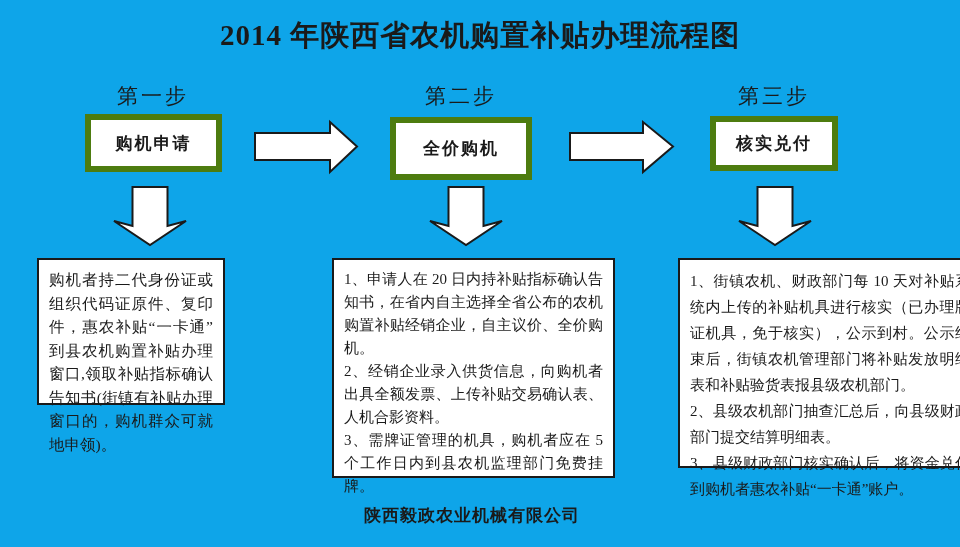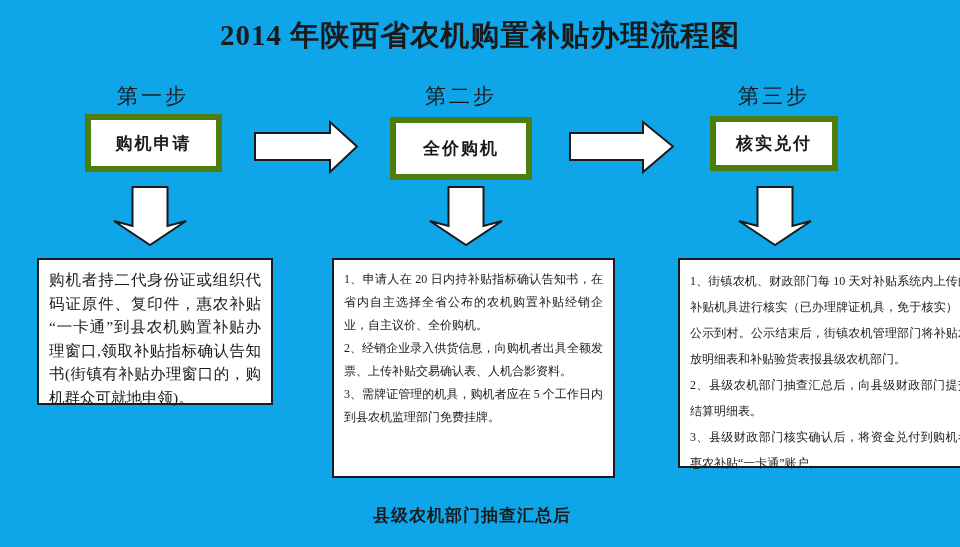--- a/index.html
+++ b/index.html
@@ -69,27 +69,27 @@
     stroke-width: 2;
     stroke-linejoin: miter;
   }
 
   .detail-box {
     position: absolute;
     border: 2px solid #1a1a1a;
     background: #ffffff;
     box-sizing: border-box;
     padding: 8px 10px 6px 10px;
-    font-size: 12px;
+    font-size: 15px;
     line-height: 23px;
     text-align: justify;
     white-space: pre-line;
     font-family: "Liberation Serif", "DejaVu Serif", serif;
   }
-  .detail-box.d1 { left: 37px;  top: 258px; width: 236px; height: 147px; font-size: 15.5px; line-height: 23.5px; }
+  .detail-box.d1 { left: 37px;  top: 258px; width: 188px; height: 147px; font-size: 15.5px; line-height: 23.5px; }
   .detail-box.d2 { left: 332px; top: 258px; width: 283px; height: 220px; }
   .detail-box.d3 { left: 678px; top: 258px; width: 304px; height: 210px; line-height: 26px; }
 
   .footer {
     position: absolute;
     left: 0;
     width: 944px;
     top: 504px;
     text-align: center;
     font-size: 17px;
@@ -133,15 +133,15 @@
   </svg>
 
   <div class="detail-box d1">购机者持二代身份证或组织代码证原件、复印件，惠农补贴“一卡通”到县农机购置补贴办理窗口,领取补贴指标确认告知书(街镇有补贴办理窗口的，购机群众可就地申领)。</div>
   <div class="detail-box d2">1、申请人在 20 日内持补贴指标确认告知书，在省内自主选择全省公布的农机购置补贴经销企业，自主议价、全价购机。
 2、经销企业录入供货信息，向购机者出具全额发票、上传补贴交易确认表、人机合影资料。
 3、需牌证管理的机具，购机者应在 5 个工作日内到县农机监理部门免费挂牌。</div>
   <div class="detail-box d3">1、街镇农机、财政部门每 10 天对补贴系统内上传的补贴机具进行核实（已办理牌证机具，免于核实），公示到村。公示结束后，街镇农机管理部门将补贴发放明细表和补贴验货表报县级农机部门。
 2、县级农机部门抽查汇总后，向县级财政部门提交结算明细表。
 3、县级财政部门核实确认后，将资金兑付到购机者惠农补贴“一卡通”账户。</div>
 
-  <div class="footer">县级农机部门抽查汇总后</div>
+  <div class="footer">陕西毅政农业机械有限公司</div>
 
 </div>
 
 </body></html>

